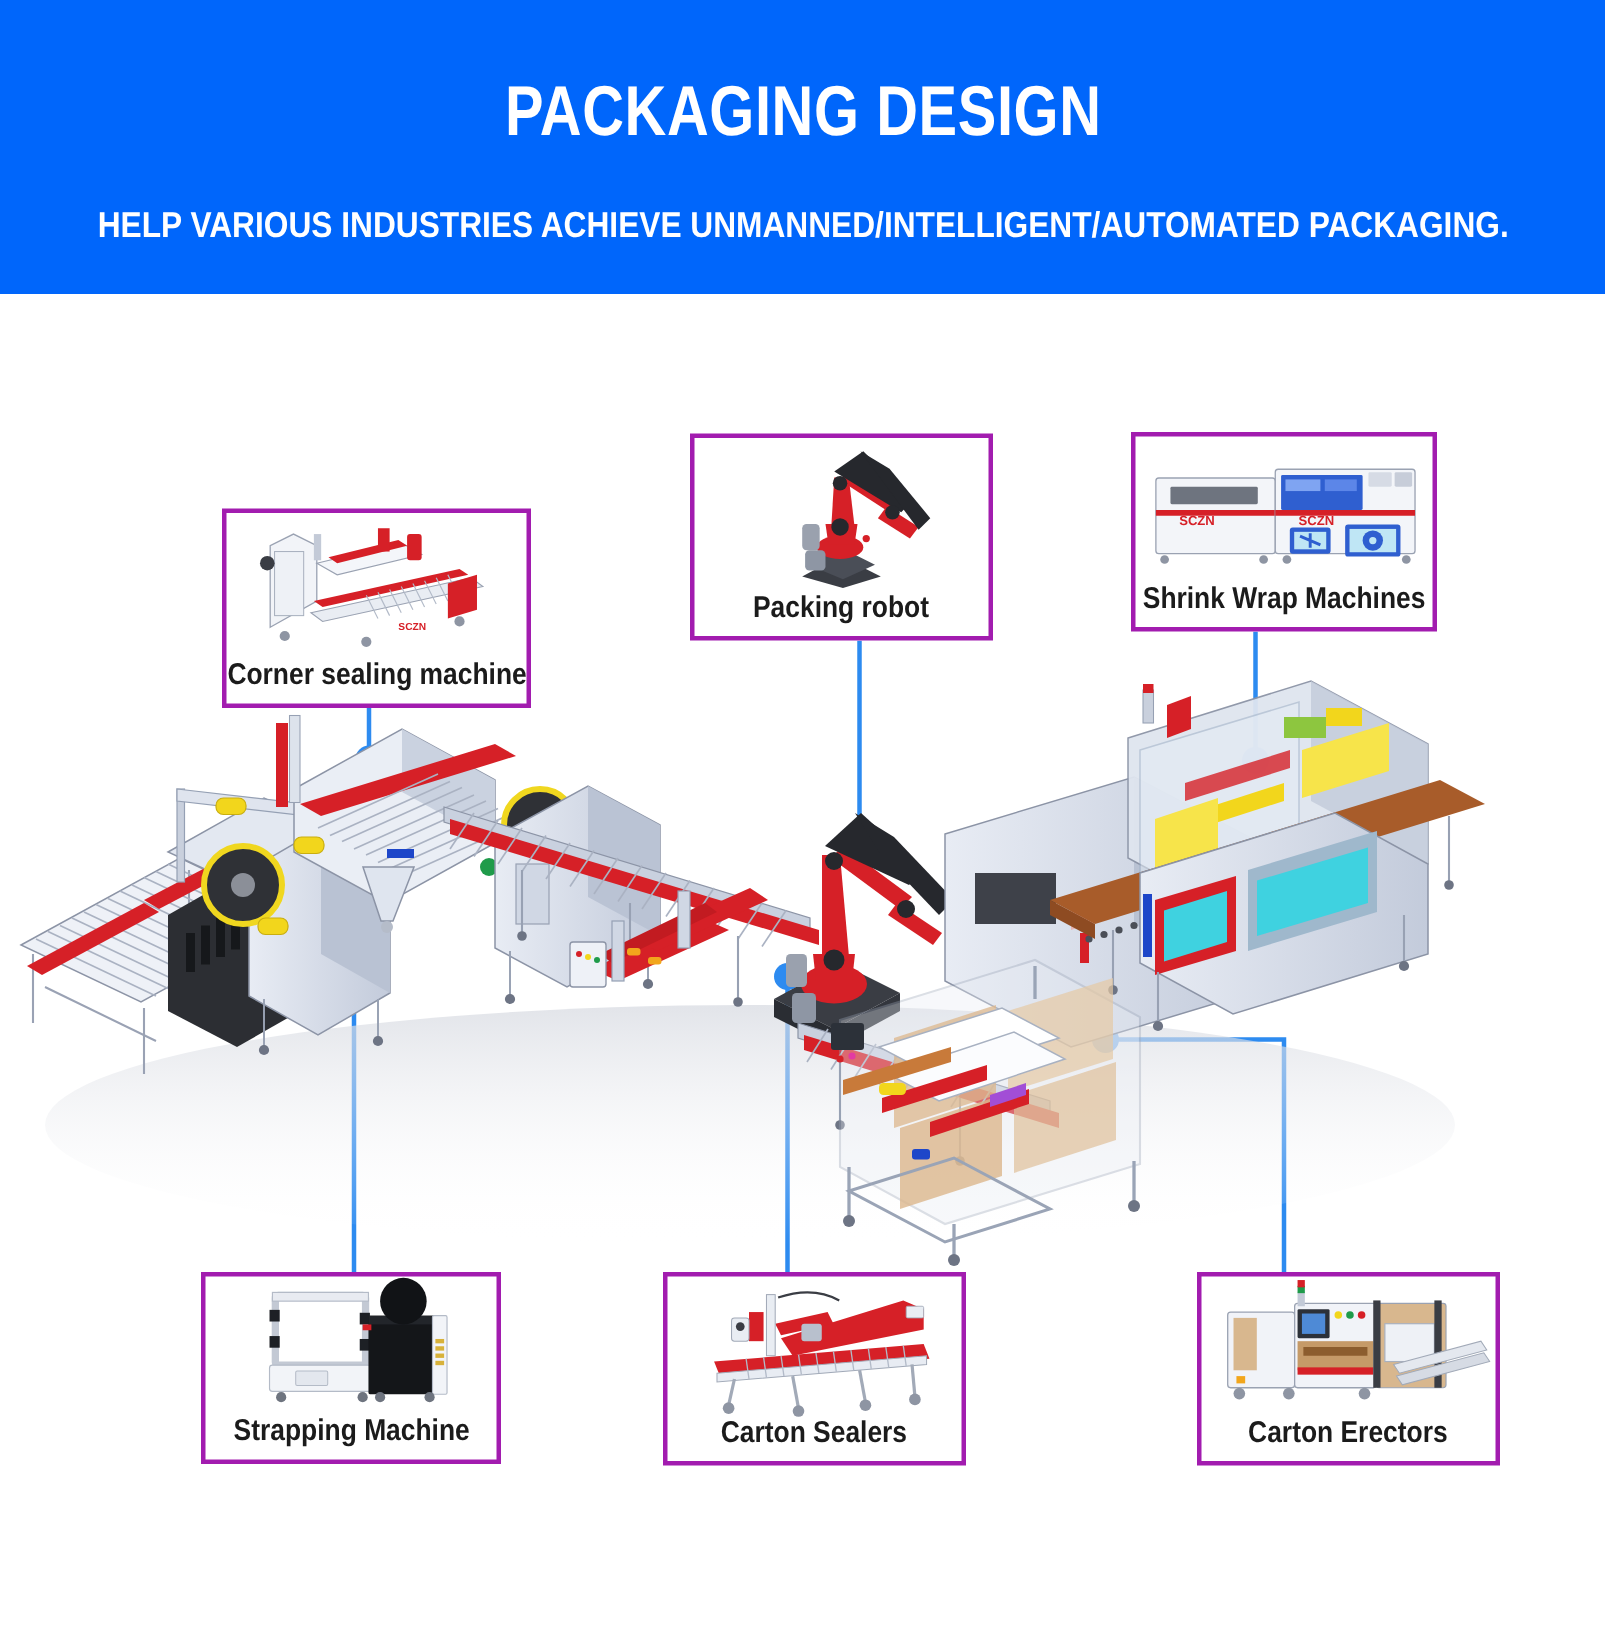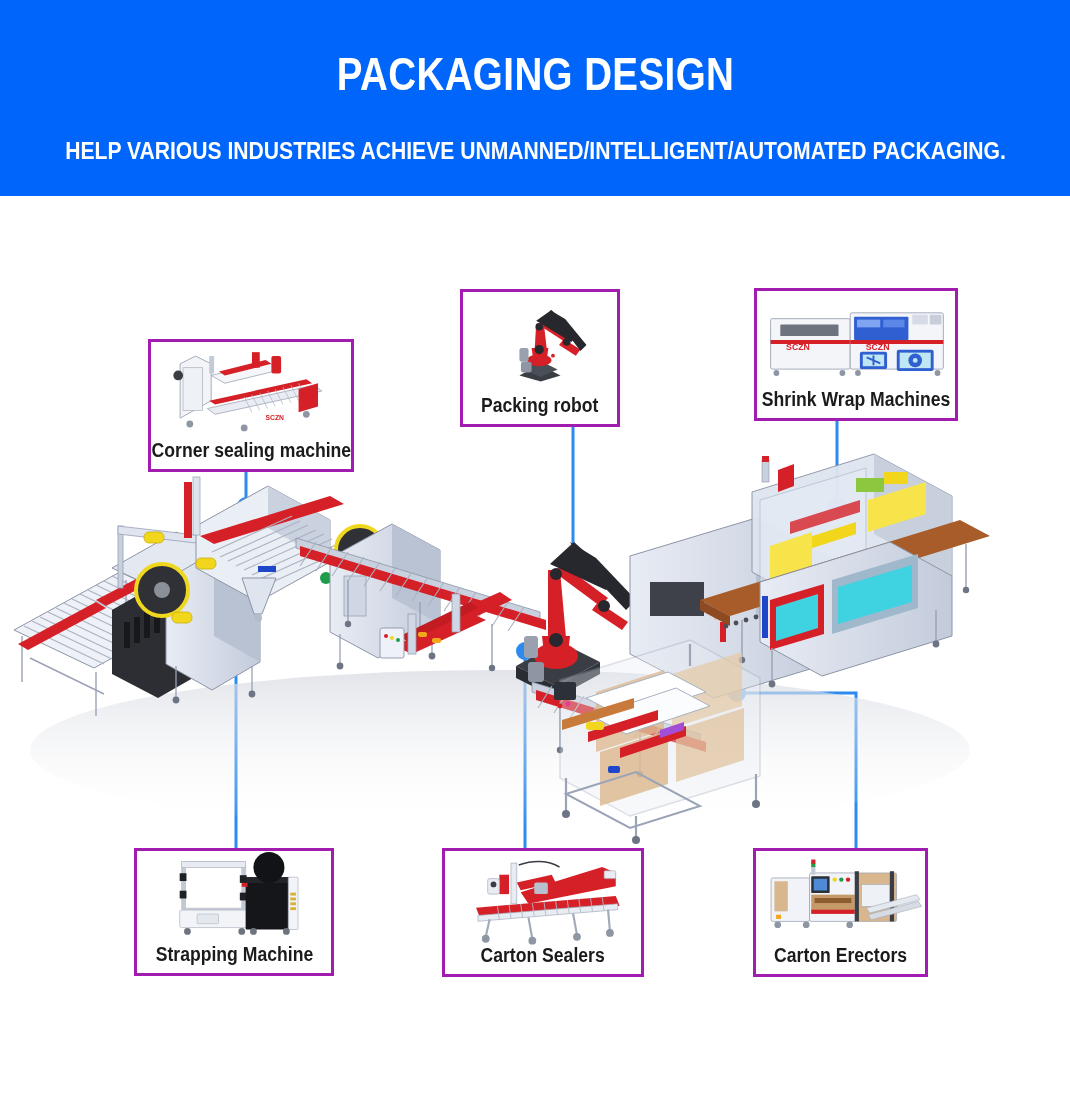--- a/index.html
+++ b/index.html
@@ -448,21 +448,21 @@
           <text x="118" y="76" font-family="Liberation Sans, sans-serif" font-size="7" font-weight="700" fill="#d62027">SCZN</text>
           <circle cx="40" cy="80" r="3.5" fill="#8e95a3"></circle>
             <circle cx="96" cy="84" r="3.5" fill="#8e95a3"></circle>
           <circle cx="160" cy="70" r="3.5" fill="#8e95a3"></circle>
         </g>
       </svg>
     </div>
     <div class="card-label">Corner sealing machine</div>
   </div>
 
-  <div class="card" style="left:460px; top:289px; width:160px; height:138px;">
+  <div class="card" style="left:460px; top:289px; width:202px; height:138px;">
     <div class="card-thumb">
       <svg class="thumb-svg" viewBox="0 0 202 100" preserveAspectRatio="xMidYMid meet">
         <g>
           <path d="M74 92 L100 78 L128 92 L102 100 Z" fill="#3a3d44"></path>
           <path d="M78 84 L100 72 L124 84 L102 94 Z" fill="#4a4e57"></path>
           <ellipse cx="100" cy="72" rx="16" ry="8" fill="#d62027"></ellipse>
           <path d="M92 70 L110 70 L112 56 L90 56 Z" fill="#d62027"></path>
           <path d="M94 58 L110 58 L106 24 L96 24 Z" fill="#d62027"></path>
           <path d="M100 26 L134 48 L140 40 L106 18 Z" fill="#d62027"></path>
           <path d="M132 44 L154 58 L148 66 L126 52 Z" fill="#d62027"></path>
@@ -582,21 +582,21 @@
           <circle cx="42" cy="88" r="4" fill="#8e95a3"></circle>
             <circle cx="90" cy="90" r="4" fill="#8e95a3"></circle>
           <circle cx="136" cy="86" r="4" fill="#8e95a3"></circle>
             <circle cx="170" cy="82" r="4" fill="#8e95a3"></circle>
         </g>
       </svg>
     </div>
     <div class="card-label">Carton Sealers</div>
   </div>
 
-  <div class="card" style="left:753px; top:848px; width:175px; height:129px;">
+  <div class="card" style="left:798px; top:848px; width:202px; height:129px;">
     <div class="card-thumb">
       <svg class="thumb-svg" viewBox="0 0 202 92" preserveAspectRatio="xMidYMid meet">
         <g>
           <rect x="18" y="22" width="46" height="52" rx="2" fill="#f1f3f8" stroke="#9aa2b2" stroke-width="0.9"></rect>
           <rect x="22" y="26" width="16" height="36" fill="#d8b78e"></rect>
           <rect x="64" y="16" width="56" height="58" rx="2" fill="#f1f3f8" stroke="#9aa2b2" stroke-width="0.9"></rect>
           <rect x="66" y="20" width="22" height="20" rx="1" fill="#2c3139"></rect>
           <rect x="69" y="23" width="16" height="14" fill="#4e8ad6"></rect>
           <circle cx="94" cy="24" r="2.6" fill="#f2d61c"></circle>
           <circle cx="102" cy="24" r="2.6" fill="#1f9b4a"></circle>

